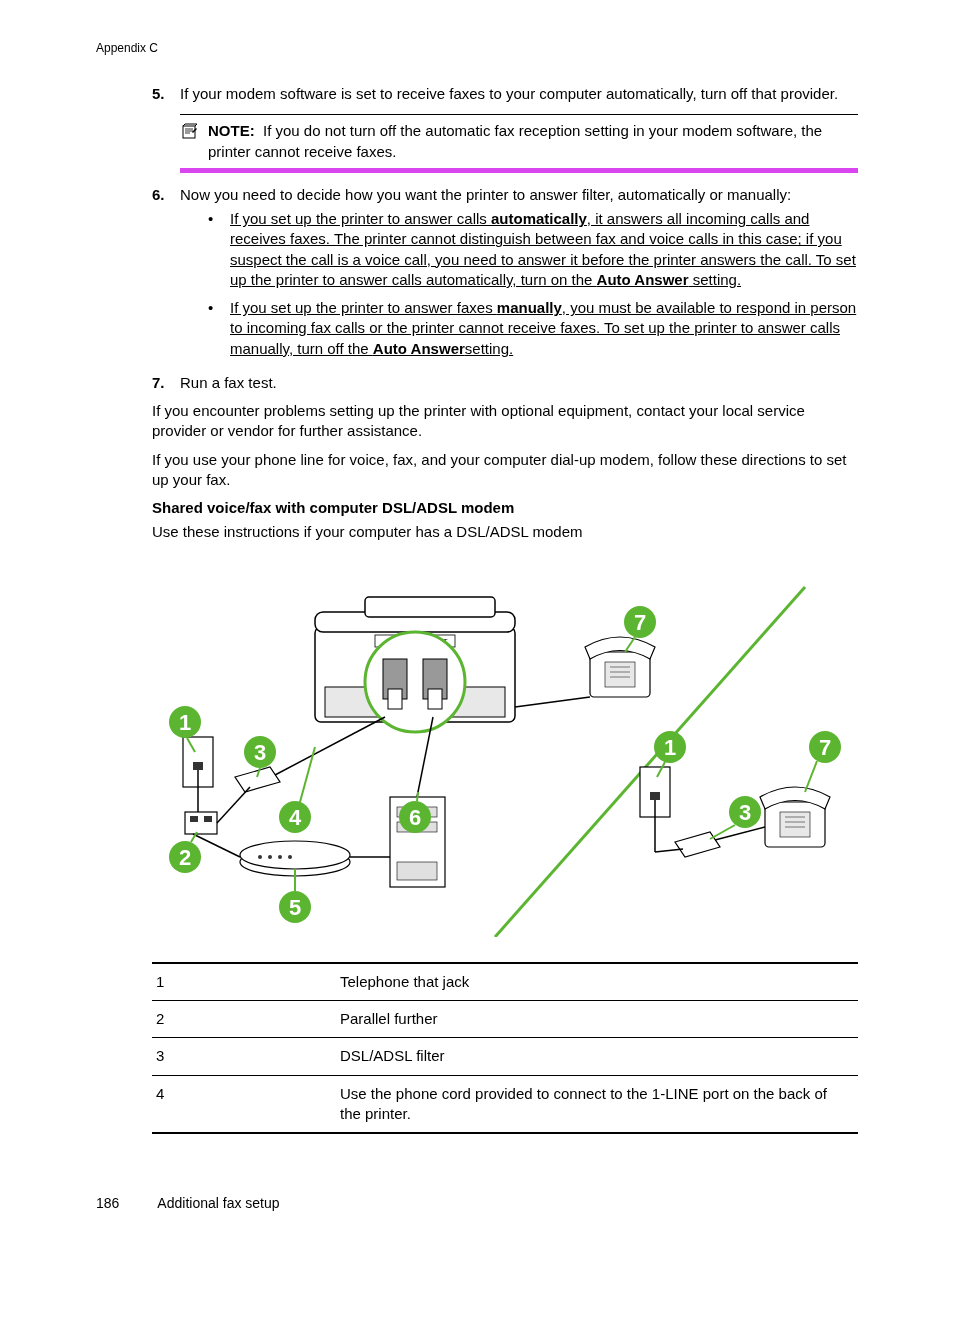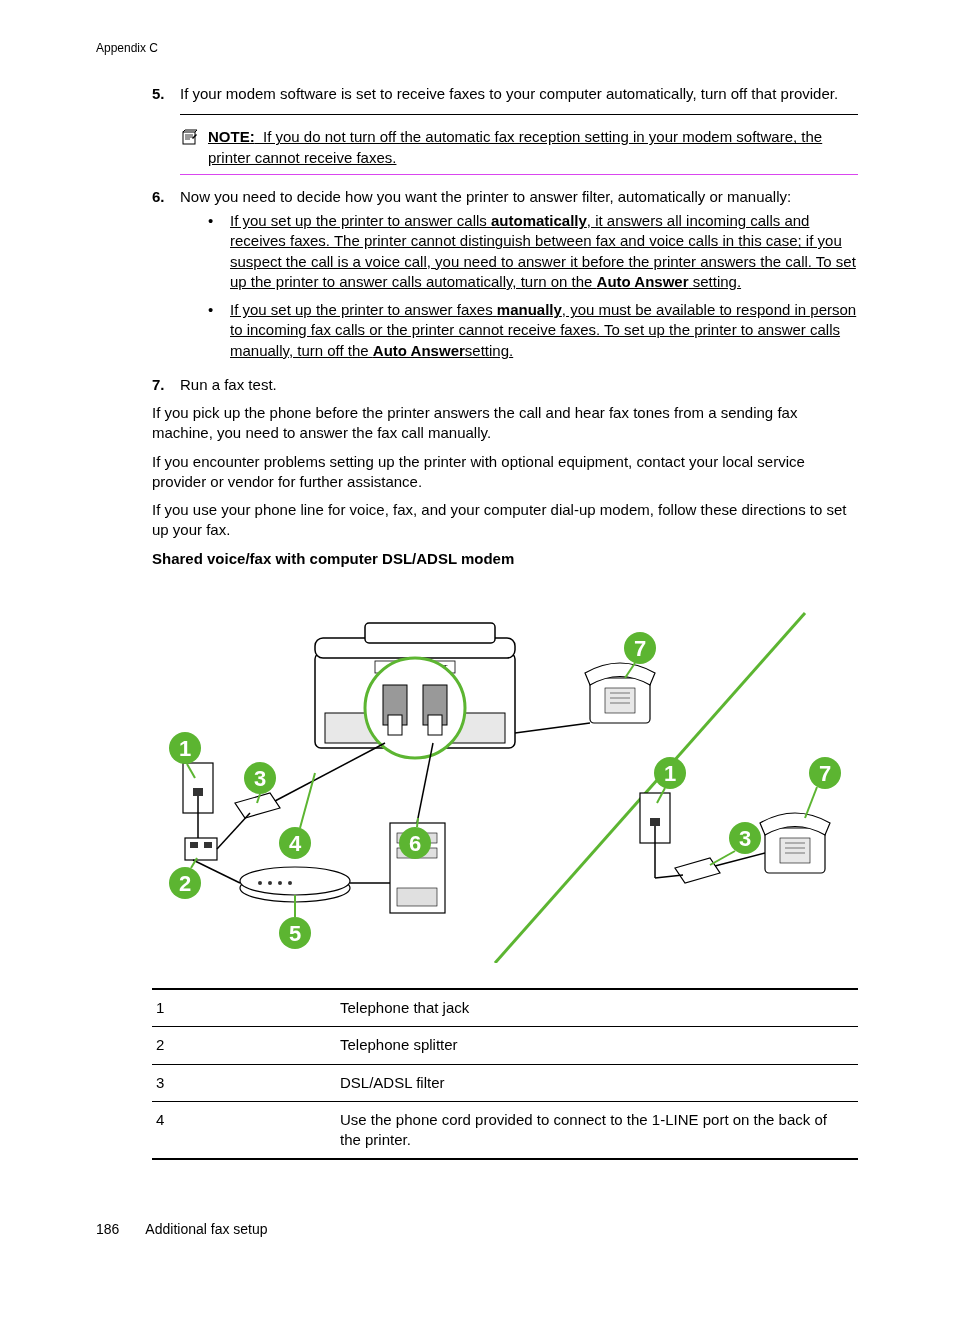--- a/index.html
+++ b/index.html
@@ -26,25 +26,24 @@
   }
   .ol-num {
     font-weight: bold;
     min-width: 28px;
   }
   .ol-body {
     flex: 1;
   }
   .note-box {
     border-top: 1px solid #000;
-    border-bottom: 1px solid #d946ef;
+    border-bottom: 5px solid #d946ef;
     margin: 10px 0 12px 28px;
-    padding: 12px 0 6px 0;
+    padding: 6px 0 6px 0;
     display: flex;
-    text-decoration: underline;
   }
   .note-icon-cell {
     width: 28px;
     flex-shrink: 0;
     padding-top: 1px;
   }
   .note-text {
     flex: 1;
   }
   .bullet-list {
@@ -93,21 +92,21 @@
   table.legend tr.last td {
     border-bottom: 2px solid #000;
   }
   table.legend td.num {
     width: 170px;
   }
   .footer {
     margin-top: 60px;
     font-size: 14px;
     display: flex;
-    gap: 26px;
+    gap: 38px;
   }
   .page-num {
   }
   b { font-weight: bold; }
 </style>
 </head>
 <body>
 
 <div class="appendix">Appendix C</div>
 
@@ -149,25 +148,25 @@
         </div>
       </div>
     </div>
   </div>
 
   <div class="ol-item">
     <div class="ol-num">7.</div>
     <div class="ol-body">Run a fax test.</div>
   </div>
 
-  <div class="para">If you pick up the phone before the printer answers the call and hear fax tones from a sending fax machine, you need to answer the fax call manually.</div>
   <div class="para">If you encounter problems setting up the printer with optional equipment, contact your local service provider or vendor for further assistance.</div>
   <div class="para">If you use your phone line for voice, fax, and your computer dial-up modem, follow these directions to set up your fax.</div>
 
   <div class="section-heading">Shared voice/fax with computer DSL/ADSL modem</div>
+  <div>Use these instructions if your computer has a DSL/ADSL modem</div>
 
   <div class="diagram-container">
     <svg class="diagram-svg" width="680" height="370" viewBox="0 0 680 370">
 
       <line x1="330" y1="370" x2="640" y2="20" stroke="#5cb531" stroke-width="3"></line>
 
       <g>
         <rect x="150" y="60" width="200" height="95" rx="6" fill="#fff" stroke="#000" stroke-width="1.5"></rect>
         <rect x="150" y="45" width="200" height="20" rx="8" fill="#fff" stroke="#000" stroke-width="1.5"></rect>
         <rect x="200" y="30" width="130" height="20" rx="4" fill="#fff" stroke="#000" stroke-width="1.5"></rect>
@@ -307,21 +306,21 @@
   </div>
 
   <table class="legend">
     <tbody>
         <tr>
           <td class="num">1</td>
           <td>Telephone that jack</td>
         </tr>
     <tr>
           <td class="num">2</td>
-          <td>Telephone splitter</td>
+          <td>Parallel further</td>
         </tr>
     <tr>
           <td class="num">3</td>
           <td>DSL/ADSL filter</td>
         </tr>
     <tr class="last">
           <td class="num">4</td>
           <td>Use the phone cord provided to connect to the 1-LINE port on the back of the printer.</td>
         </tr>
   </tbody>

